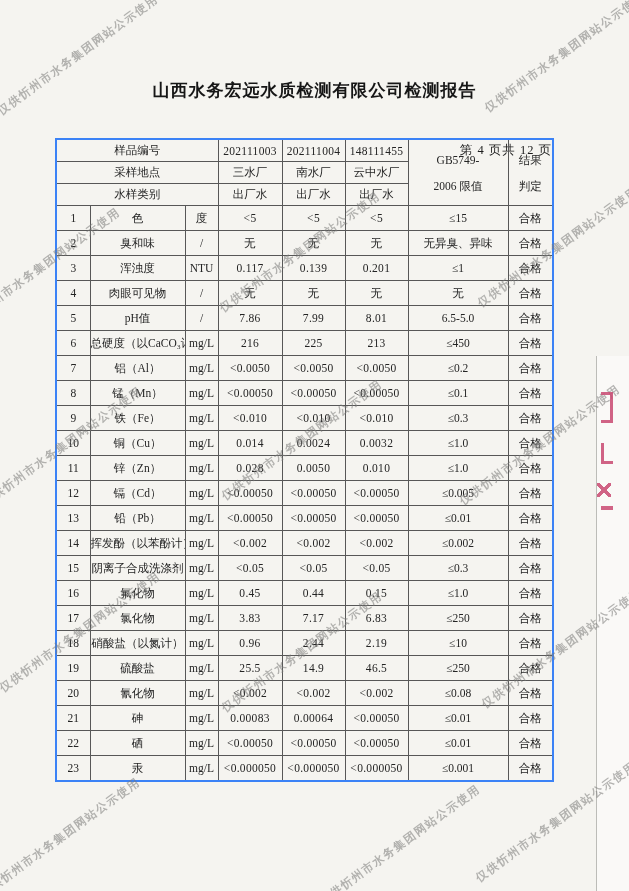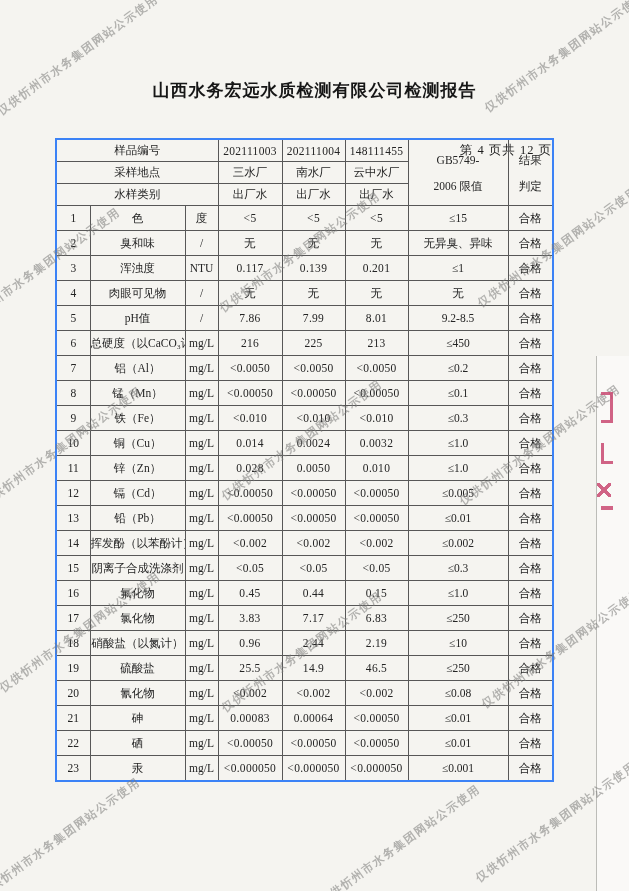--- a/index.html
+++ b/index.html
@@ -160,21 +160,21 @@
           <td class="c6">无</td>
           <td class="c7">合格</td>
         </tr>
         <tr>
           <td class="c0">5</td>
           <td class="c1">pH值</td>
           <td class="c2">/</td>
           <td class="c3 num">7.86</td>
           <td class="c4 num">7.99</td>
           <td class="c5 num">8.01</td>
-          <td class="c6">9.2-8.5</td>
+          <td class="c6">6.5-5.0</td>
           <td class="c7">合格</td>
         </tr>
         <tr>
           <td class="c0">6</td>
           <td class="c1">总硬度（以CaCO₃计）</td>
           <td class="c2">mg/L</td>
           <td class="c3 num">216</td>
           <td class="c4 num">225</td>
           <td class="c5 num">213</td>
           <td class="c6">≤450</td>

